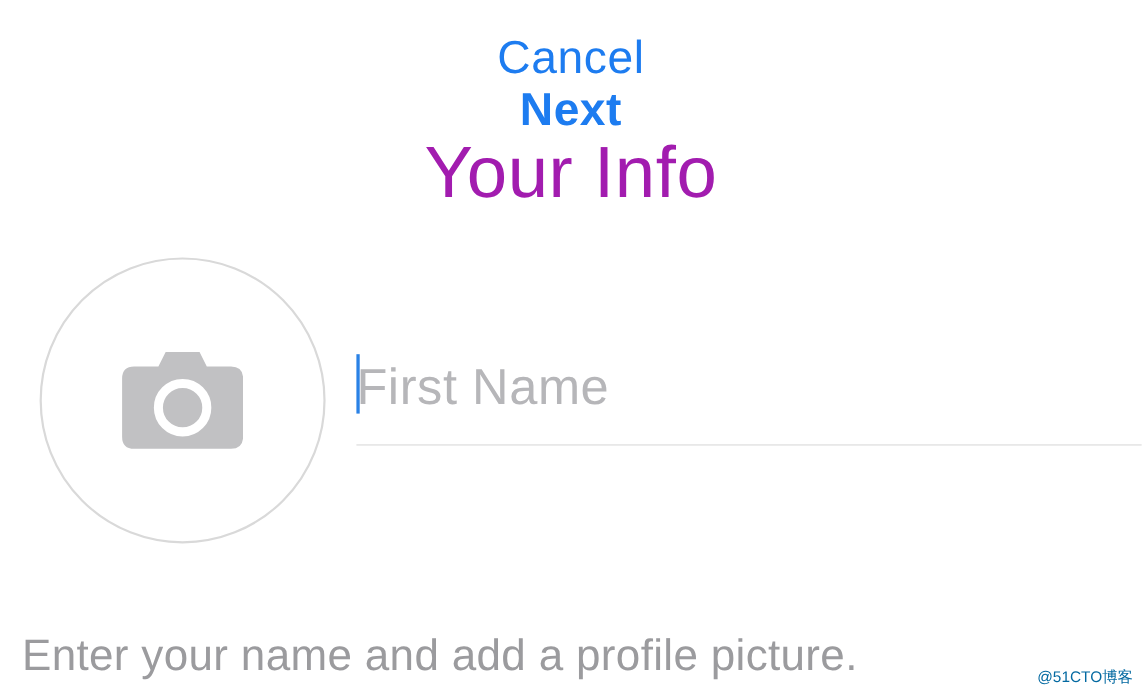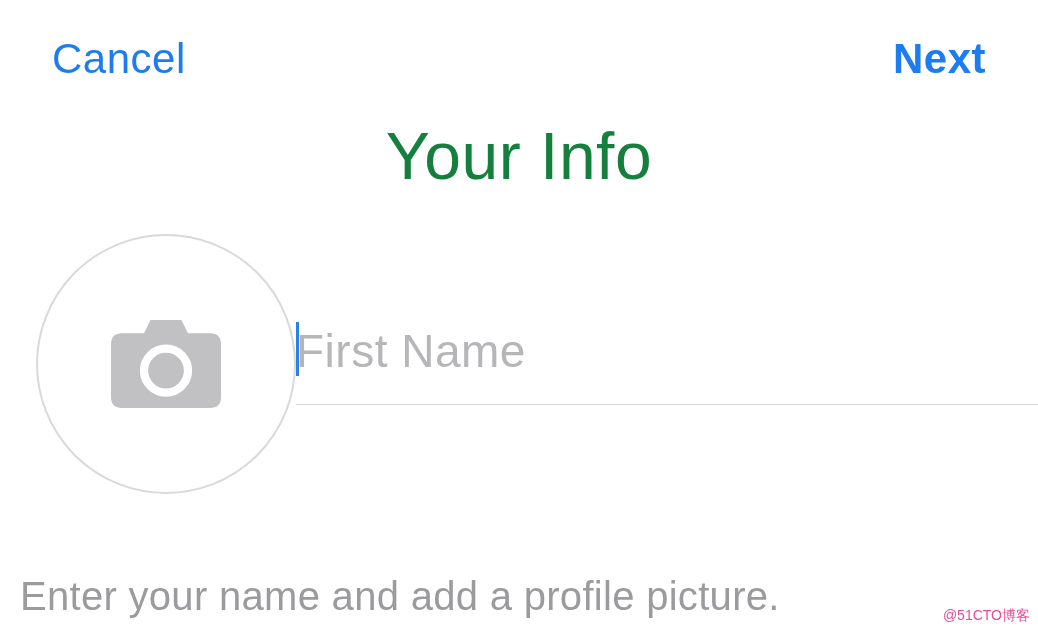--- a/index.html
+++ b/index.html
@@ -14,43 +14,45 @@
       height: 635px;
       position: relative;
       overflow: hidden;
     }
     .top-bar {
       display: flex;
       justify-content: space-between;
       align-items: center;
       padding: 28px 52px 0 52px;
       height: 90px;
+      flex-direction: column;
     }
     .nav-btn {
       font-size: 42px;
       color: #1d7cf0;
       cursor: pointer;
       letter-spacing: 0.5px;
       font-weight: 400;
     }
     .nav-next {
       font-weight: 700;
     }
     .page-title {
       text-align: center;
       font-size: 66px;
       font-weight: 400;
-      color: #15803d;
+      color: #a21caf;
       margin-top: 28px;
       letter-spacing: 0.5px;
     }
     .form-row {
       display: flex;
       align-items: center;
       padding: 40px 0 0 36px;
+      gap: 28px;
     }
     .avatar-circle {
       width: 260px;
       height: 260px;
       border-radius: 50%;
       border: 2px solid #d9d9d9;
       display: flex;
       align-items: center;
       justify-content: center;
       flex-shrink: 0;
@@ -102,21 +104,21 @@
       color: #9b9b9e;
       margin-top: 80px;
       padding: 0 20px;
       letter-spacing: 0.3px;
     }
     .watermark {
       position: absolute;
       right: 8px;
       bottom: 10px;
       font-size: 14px;
-      color: #ec4899;
+      color: #0369a1;
       font-family: Arial, sans-serif;
     }
   </style>
 </head>
 <body>
 
 <div class="top-bar">
   <span class="nav-btn">Cancel</span>
   <span class="nav-btn nav-next">Next</span>
 </div>

